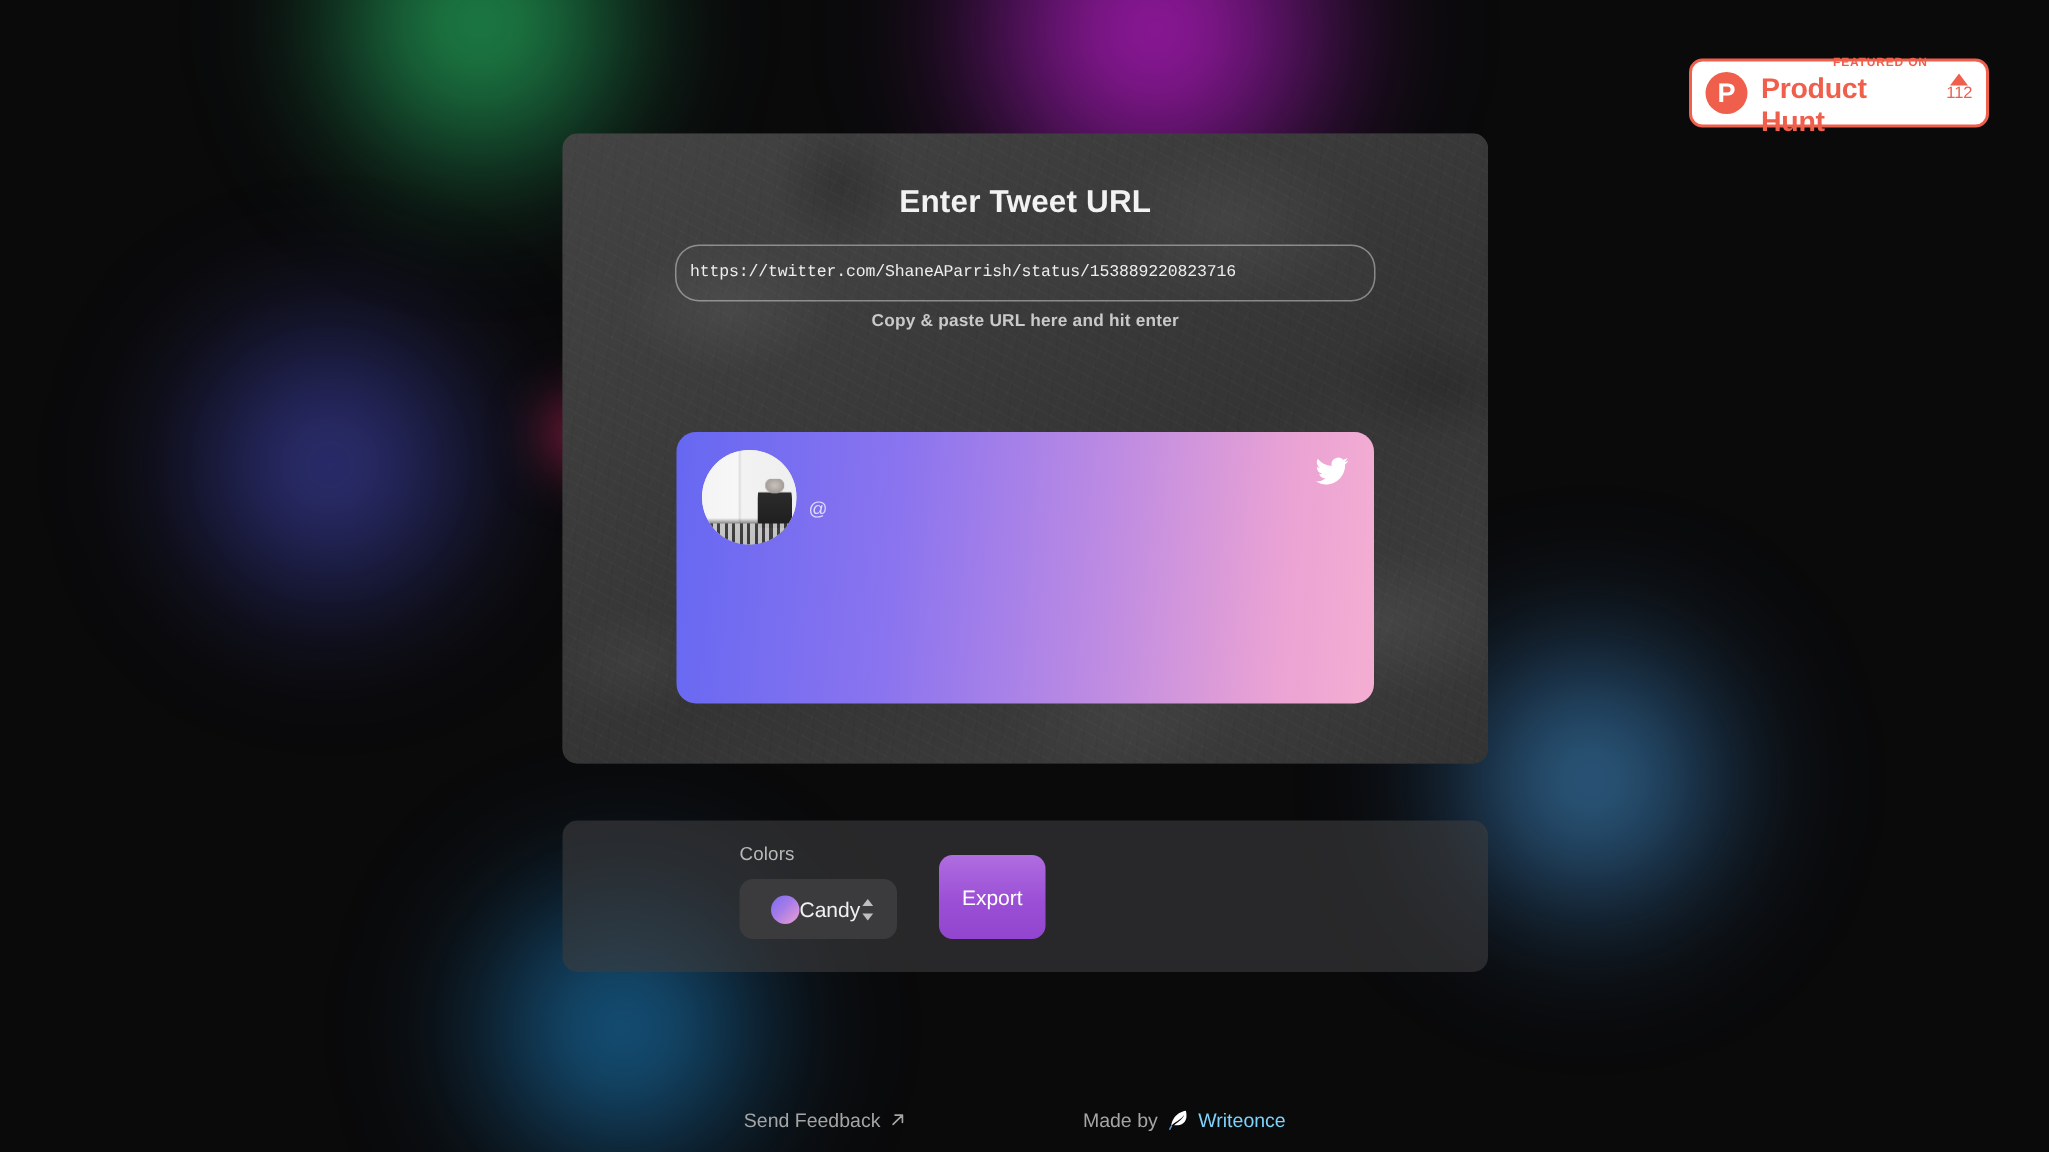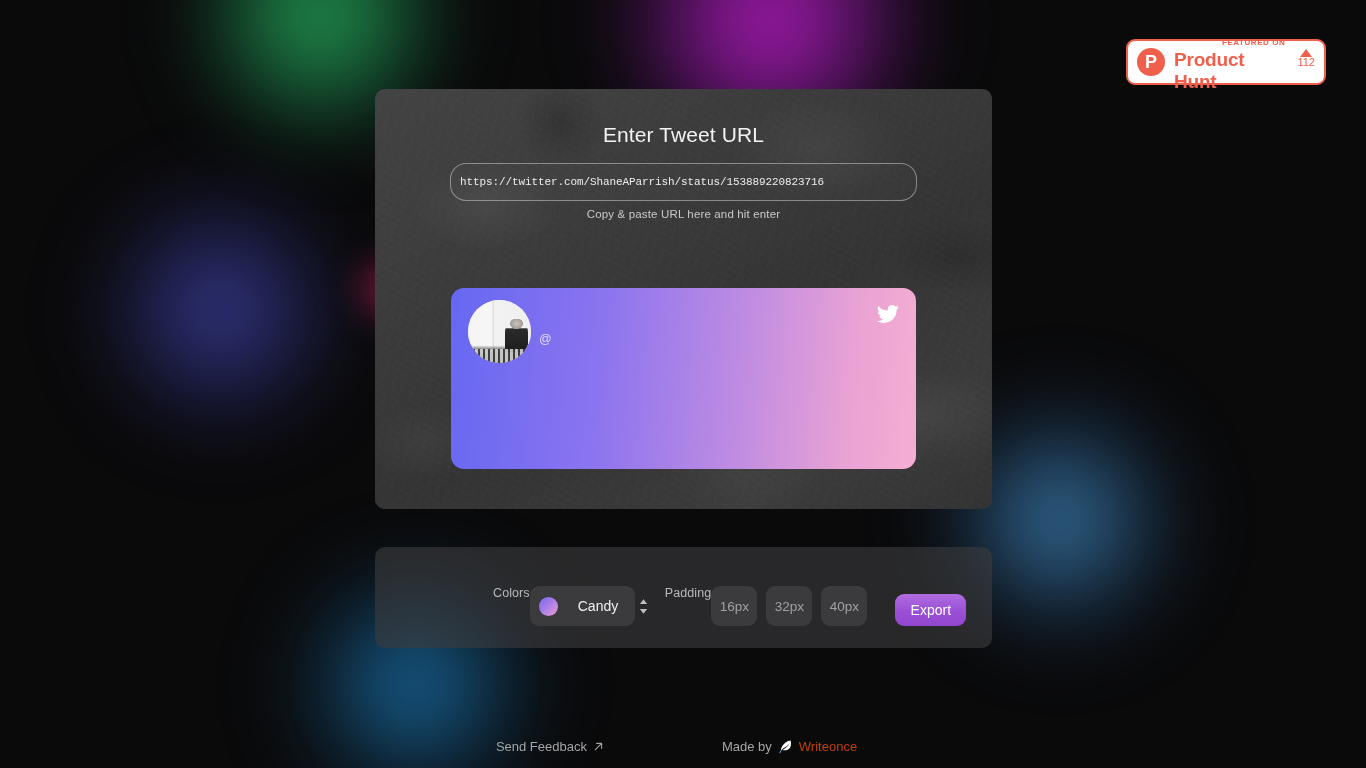--- a/index.html
+++ b/index.html
@@ -161,21 +161,21 @@
   }
   .card-inner { position: relative; z-index: 2; }
 
   .card-title {
     position: absolute;
     left: 0; top: 34px;
     width: 617px;
     text-align: center;
     color: #f2f2f2;
     font-size: 21px;
-    font-weight: normal;
+    font-weight: bold;
     letter-spacing: 0.1px;
   }
 
   .url-input {
     position: absolute;
     left: 75px; top: 74px;
     width: 467px; height: 38px;
     background: rgba(255,255,255,0.02);
     border: 1px solid rgba(235,235,235,0.45);
     border-radius: 16px;
@@ -188,20 +188,21 @@
   }
 
   .url-hint {
     position: absolute;
     left: 0; top: 119px;
     width: 617px;
     text-align: center;
     color: #c9c9c9;
     font-size: 11.5px;
     letter-spacing: 0.15px;
+    font-weight: bold;
   }
 
   
   .tweet-preview {
     position: absolute;
     left: 76px; top: 199px;
     width: 465px; height: 181px;
     border-radius: 13px;
     background: linear-gradient(95deg, #6668f2 0%, #8b74ef 32%, #bf8ce2 62%, #e9a2d4 85%, #f5aed2 100%);
     overflow: hidden;
@@ -257,36 +258,36 @@
   }
   .controls-row {
     position: absolute;
     left: 118px; top: 0;
     height: 101px;
     display: flex;
     align-items: flex-end;
     gap: 9px;
     padding-bottom: 22px;
   }
-  .ctrl-group { display: flex; flex-direction: row; }
+  .ctrl-group { display: flex; flex-direction: column; }
   .ctrl-label {
     color: #b9b9b9;
     font-size: 12.5px;
     margin-bottom: 10px;
     letter-spacing: 0.1px;
   }
   .color-select {
     width: 105px; height: 40px;
     background: #3b3b3d;
     border: none;
     border-radius: 9px;
     display: flex;
     align-items: center;
-    padding: 0 9px;
-    gap: 20px;
+    padding: 0 21px;
+    gap: 0;
     cursor: pointer;
   }
   .color-swatch {
     width: 19px; height: 19px;
     border-radius: 50%;
     background: linear-gradient(135deg, #7b6cf0 0%, #a77ce8 45%, #eda0d2 100%);
     flex: 0 0 auto;
   }
   .color-name {
     color: #f0f0f0;
@@ -305,21 +306,21 @@
     background: #3b3b3d;
     border: none;
     border-radius: 9px;
     color: #a2a2a2;
     font-family: "Liberation Sans", sans-serif;
     font-size: 13.5px;
     cursor: pointer;
   }
   .export-btn {
     margin-left: 19px;
-    width: 71px; height: 32px;
+    width: 71px; height: 56px;
     border: none;
     border-radius: 9px;
     background: linear-gradient(180deg, #b06de0 0%, #9b4fd6 55%, #9246cf 100%);
     color: #ffffff;
     font-family: "Liberation Sans", sans-serif;
     font-size: 14px;
     cursor: pointer;
   }
 
   
@@ -342,21 +343,21 @@
     cursor: pointer;
   }
   .arrow-ne { width: 11px; height: 11px; }
   .made-by {
     display: inline-flex;
     align-items: center;
     gap: 6px;
     padding-left: 34px;
   }
   .made-by-label { color: #a5a5a5; font-size: 13px; }
-  .brand-name { color: #c2410c; font-size: 13px; }
+  .brand-name { color: #7dd3fc; font-size: 13px; }
   .feather-icon { width: 15px; height: 15px; }
 </style>
 </head>
 <body>
 
 <div id="root">
 
   <div class="glow glow-green"></div>
   <div class="glow glow-magenta"></div>
   <div class="glow glow-indigo"></div>
@@ -410,28 +411,20 @@
         <div class="color-select">
           <span class="color-swatch"></span>
           <span class="color-name">Candy</span>
           <svg class="stepper-icon" viewBox="0 0 10 16">
             <path d="M5 1.2 8.4 5.6H1.6z" fill="#d7d7d7"></path>
             <path d="M5 14.8 1.6 10.4h6.8z" fill="#d7d7d7"></path>
           </svg>
         </div>
       </div>
 
-      <div class="ctrl-group padding-group">
-        <span class="ctrl-label">Padding</span>
-        <div class="padding-row">
-          <button class="pad-btn">16px</button>
-          <button class="pad-btn">32px</button>
-          <button class="pad-btn">40px</button>
-        </div>
-      </div>
 
       <button class="export-btn">Export</button>
 
     </div>
   </div>
 
   <div class="footer">
     <a class="footer-link">
       <span>Send Feedback</span>
       <svg class="arrow-ne" viewBox="0 0 12 12">

